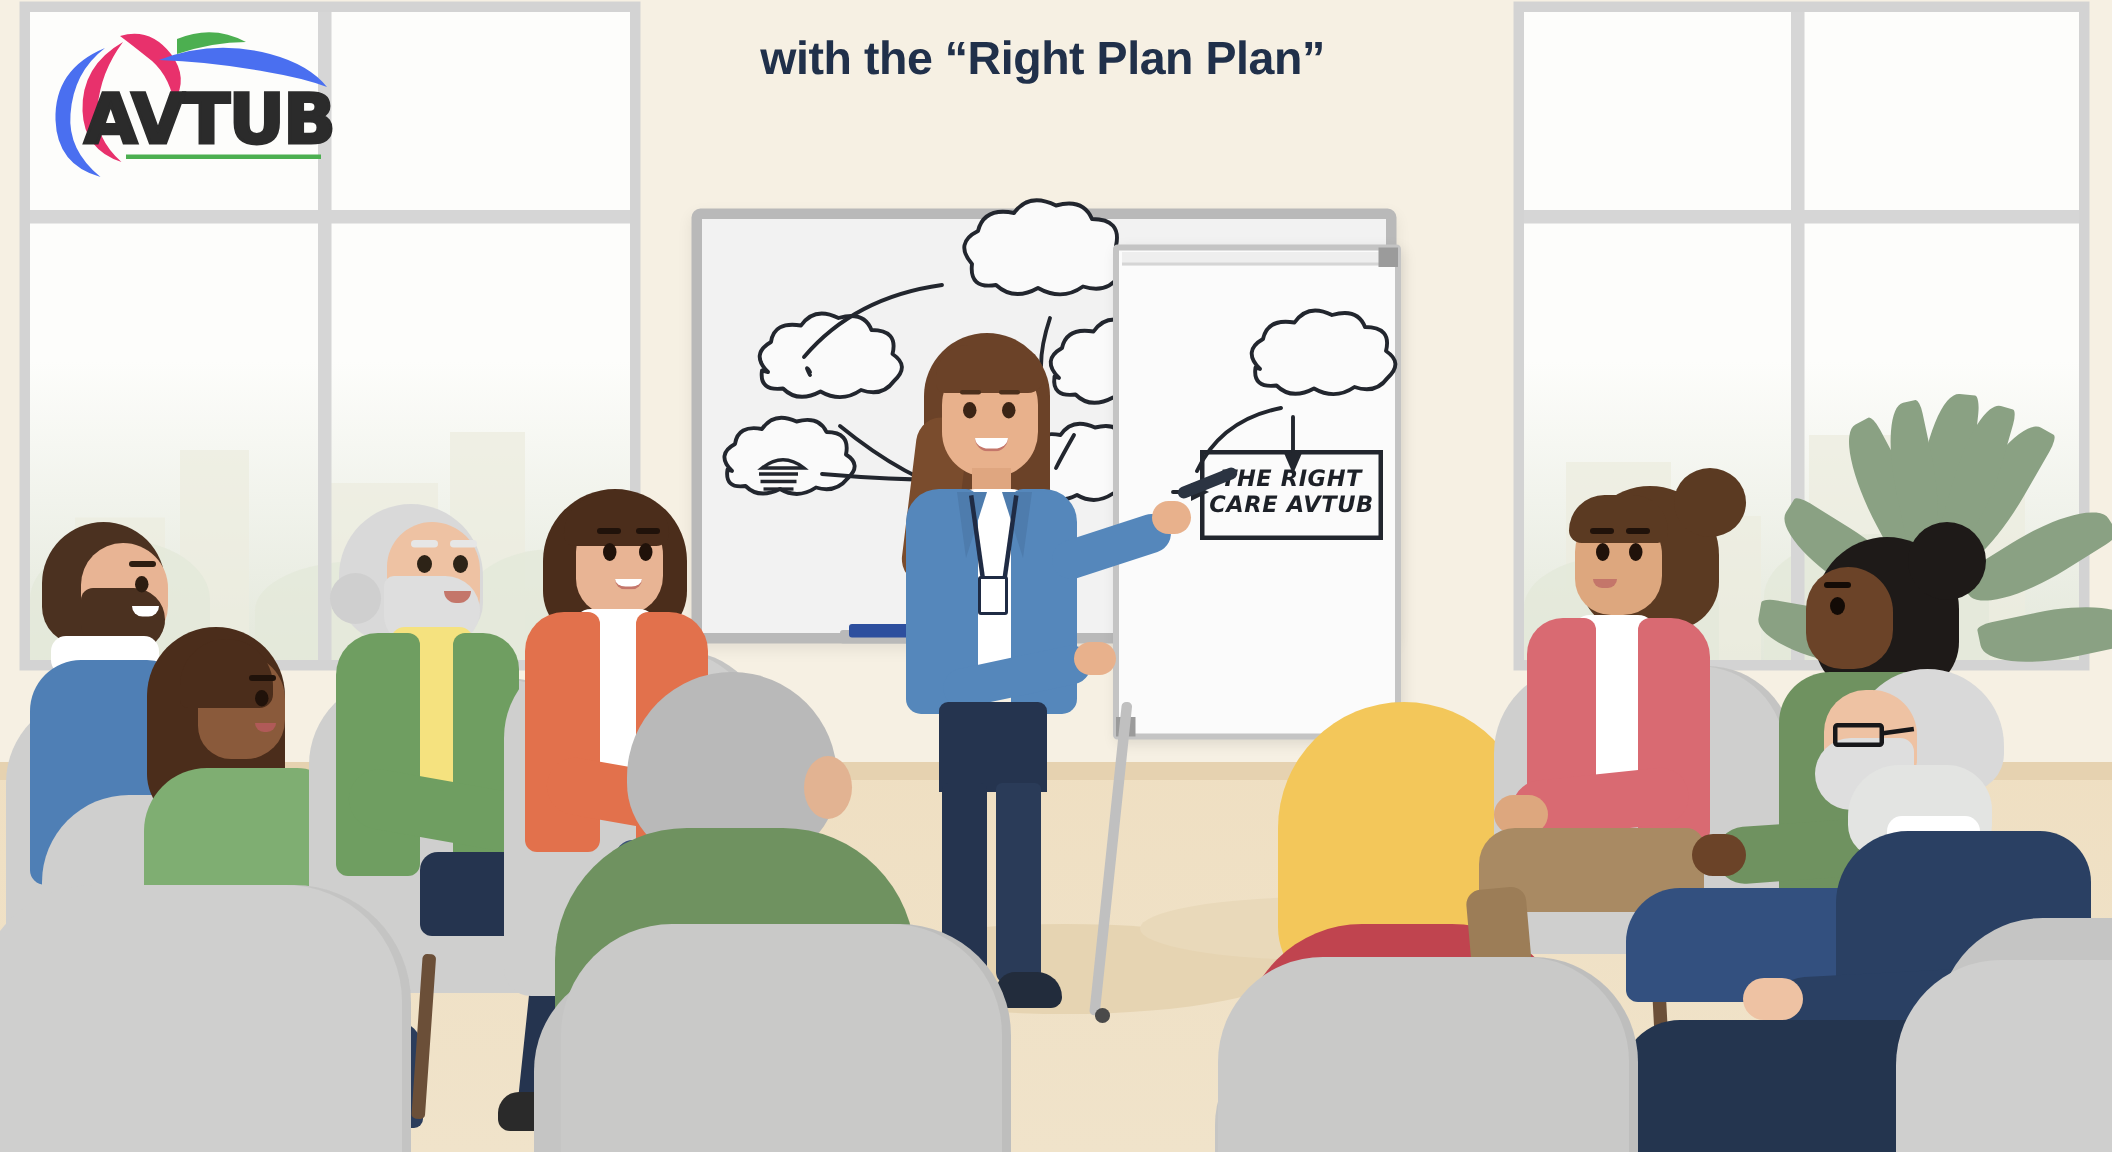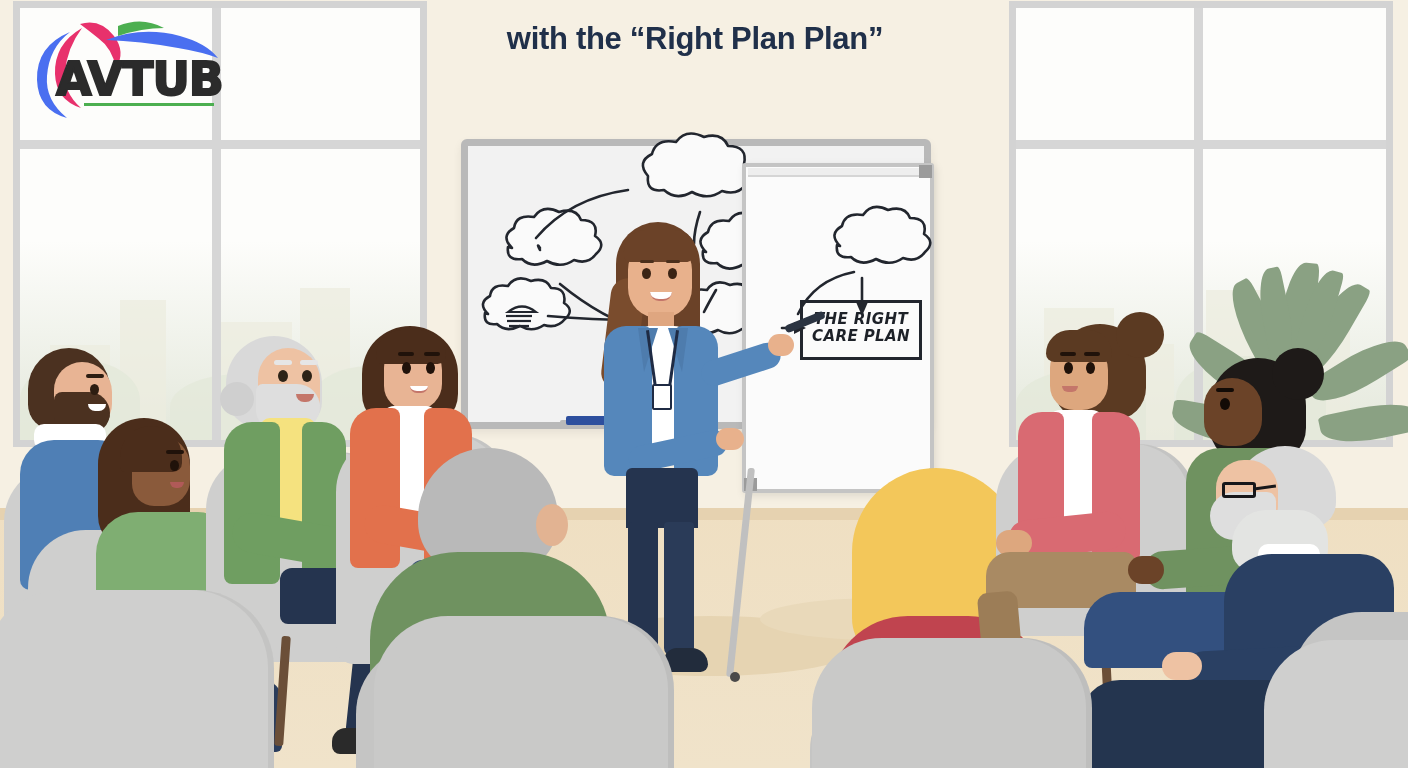--- a/index.html
+++ b/index.html
@@ -185,21 +185,21 @@
   <div id="flip">
     <div class="flip-paper"></div>
     <div class="flip-clip"></div>
     <div class="flip-corner" style="left:2px;   bottom:2px;"></div>
     <div class="flip-corner" style="right:2px;  bottom:2px;"></div>
     <div class="flip-corner" style="right:2px;  top:2px;"></div>
 
     <div class="careplan-box">
       <div class="careplan-txt">
         <div>THE RIGHT</div>
-        <div>CARE PLAN</div>
+        <div>CARE AVTUB</div>
       </div>
     </div>
   </div>
 
   <svg class="ovl" viewBox="0 0 1408 768">
     <g fill="#fbfbfb" stroke="#22262e" stroke-width="2.6" stroke-linecap="round" stroke-linejoin="round">
       <path d="M840 246 q-12-12 2-20 q3-14 21-11 q9-13 25-5 q17-5 22 8 q18 0 14 16 q12 8 1 18 q-8 11-22 6 q-13 9-27 1 q-15 8-25-2 q-16 2-14-12 z"></path>
     </g>
     <g fill="none" stroke="#22262e" stroke-width="2.6" stroke-linecap="round">
       <path d="M862 278 l0 26"></path>

